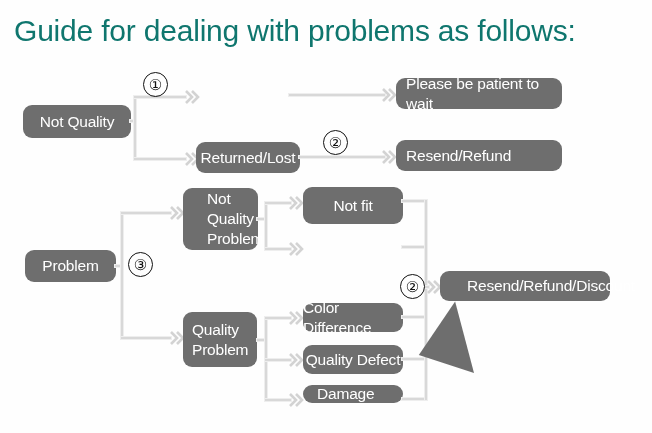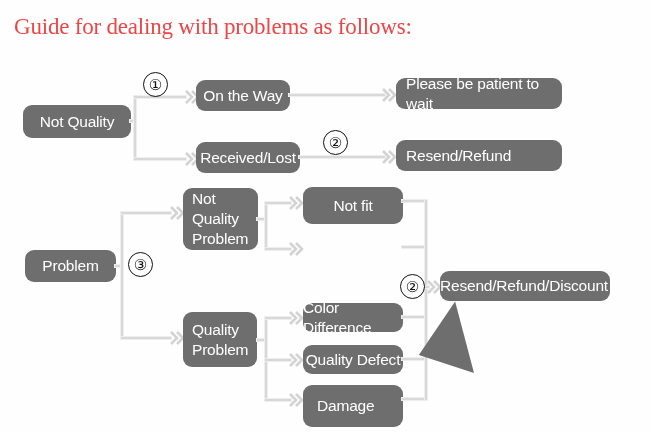--- a/index.html
+++ b/index.html
@@ -14,25 +14,24 @@
     position: relative;
     width: 652px;
     height: 433px;
     background: #fefefe;
     overflow: hidden;
   }
   #title {
     position: absolute;
     left: 14px;
     top: 14px;
-    font-size: 23px;
-    color: #ef4444;
+    font-size: 30px;
+    color: #0f766e;
     letter-spacing: -0.2px;
     white-space: nowrap;
-    font-family: Liberation Serif, serif;
   }
   .node {
     position: absolute;
     background: #6e6e6e;
     color: #ffffff;
     border-radius: 9px;
     font-size: 15.5px;
     line-height: 1.28;
     box-sizing: border-box;
     display: flex;
@@ -115,22 +114,21 @@
   </div>
   <div class="arrow" style="left:185px; top:150px;">
     <svg width="16" height="18" viewBox="0 0 16 18">
       <path d="M1 3 L7 9 L1 15" fill="none" stroke="#d3d3d3" stroke-width="2.6"></path>
       <path d="M7 3 L13 9 L7 15" fill="none" stroke="#d3d3d3" stroke-width="2.6"></path>
     </svg>
   </div>
 
   <div class="marker" style="left:143px; top:72px;">①</div>
 
-  <div class="node center" style="left:196px; top:80px; width:94px; height:31px;">On the Way</div>
-  <div class="node center" style="left:196px; top:142px; width:104px; height:31px;">Received/Lost</div>
+  <div class="node center" style="left:196px; top:142px; width:104px; height:31px;">Returned/Lost</div>
 
   <div class="seg h" style="left:288px; top:93px; width:98px;"></div>
   <div class="arrow" style="left:382px; top:86px;">
     <svg width="16" height="18" viewBox="0 0 16 18">
       <path d="M1 3 L7 9 L1 15" fill="none" stroke="#d3d3d3" stroke-width="2.6"></path>
       <path d="M7 3 L13 9 L7 15" fill="none" stroke="#d3d3d3" stroke-width="2.6"></path>
     </svg>
   </div>
 
   <div class="seg h" style="left:298px; top:155px; width:88px;"></div>
@@ -161,21 +159,21 @@
   </div>
   <div class="arrow" style="left:170px; top:329px;">
     <svg width="16" height="18" viewBox="0 0 16 18">
       <path d="M1 3 L7 9 L1 15" fill="none" stroke="#d3d3d3" stroke-width="2.6"></path>
       <path d="M7 3 L13 9 L7 15" fill="none" stroke="#d3d3d3" stroke-width="2.6"></path>
     </svg>
   </div>
 
   <div class="marker" style="left:128px; top:252px;">③</div>
 
-  <div class="node left" style="left:183px; top:188px; width:75px; height:62px; padding-left:9px; align-items:center;">Not
+  <div class="node left" style="left:183px; top:188px; width:75px; height:62px; padding-left:24px; align-items:center;">Not
 Quality
 Problem</div>
 
   <div class="node left" style="left:183px; top:312px; width:74px; height:55px; padding-left:9px; align-items:center;">Quality
 Problem</div>
 
   <div class="seg h" style="left:256px; top:217px; width:10px;"></div>
   <div class="seg v" style="left:264px; top:201px; height:50px;"></div>
   <div class="seg h" style="left:264px; top:201px; width:28px;"></div>
   <div class="seg h" style="left:264px; top:247px; width:28px;"></div>
@@ -215,38 +213,38 @@
   </div>
   <div class="arrow" style="left:289px; top:391px;">
     <svg width="16" height="18" viewBox="0 0 16 18">
       <path d="M1 3 L7 9 L1 15" fill="none" stroke="#d3d3d3" stroke-width="2.6"></path>
       <path d="M7 3 L13 9 L7 15" fill="none" stroke="#d3d3d3" stroke-width="2.6"></path>
     </svg>
   </div>
 
   <div class="node center" style="left:303px; top:345px; width:100px; height:29px;">Quality Defect</div>
   <div class="node center" style="left:303px; top:303px; width:100px; height:29px;">Color Difference</div>
-  <div class="node left" style="left:303px; top:385px; width:100px; height:42px; padding-left:14px;">Damage</div>
+  <div class="node left" style="left:303px; top:385px; width:100px; height:18px; padding-left:14px;">Damage</div>
 
   <div class="seg h" style="left:401px; top:199px; width:27px;"></div>
   <div class="seg h" style="left:401px; top:245px; width:27px;"></div>
   <div class="seg h" style="left:401px; top:315px; width:27px;"></div>
   <div class="seg h" style="left:401px; top:357px; width:27px;"></div>
   <div class="seg h" style="left:401px; top:397px; width:27px;"></div>
 
   <div class="seg v" style="left:424px; top:199px; height:202px;"></div>
   <div class="seg h" style="left:424px; top:285px; width:6px;"></div>
 
   <div class="arrow" style="left:427px; top:278px;">
     <svg width="16" height="18" viewBox="0 0 16 18">
       <path d="M1 3 L7 9 L1 15" fill="none" stroke="#d3d3d3" stroke-width="2.6"></path>
       <path d="M7 3 L13 9 L7 15" fill="none" stroke="#d3d3d3" stroke-width="2.6"></path>
     </svg>
   </div>
 
   <div class="marker" style="left:400px; top:274px;">②</div>
 
-  <div class="node left" style="left:440px; top:271px; width:170px; height:30px; padding-left:0;">Resend/Refund/Discount</div>
+  <div class="node left" style="left:440px; top:271px; width:170px; height:30px; padding-left:27px;">Resend/Refund/Discount</div>
 
   <div id="bubble-tail" style="left:438px; top:296px; border-left:18px solid transparent; border-right:40px solid transparent; border-bottom:62px solid #6e6e6e; transform:rotate(18deg); transform-origin: top left;"></div>
 
 
 </div>
 
 </body></html>

